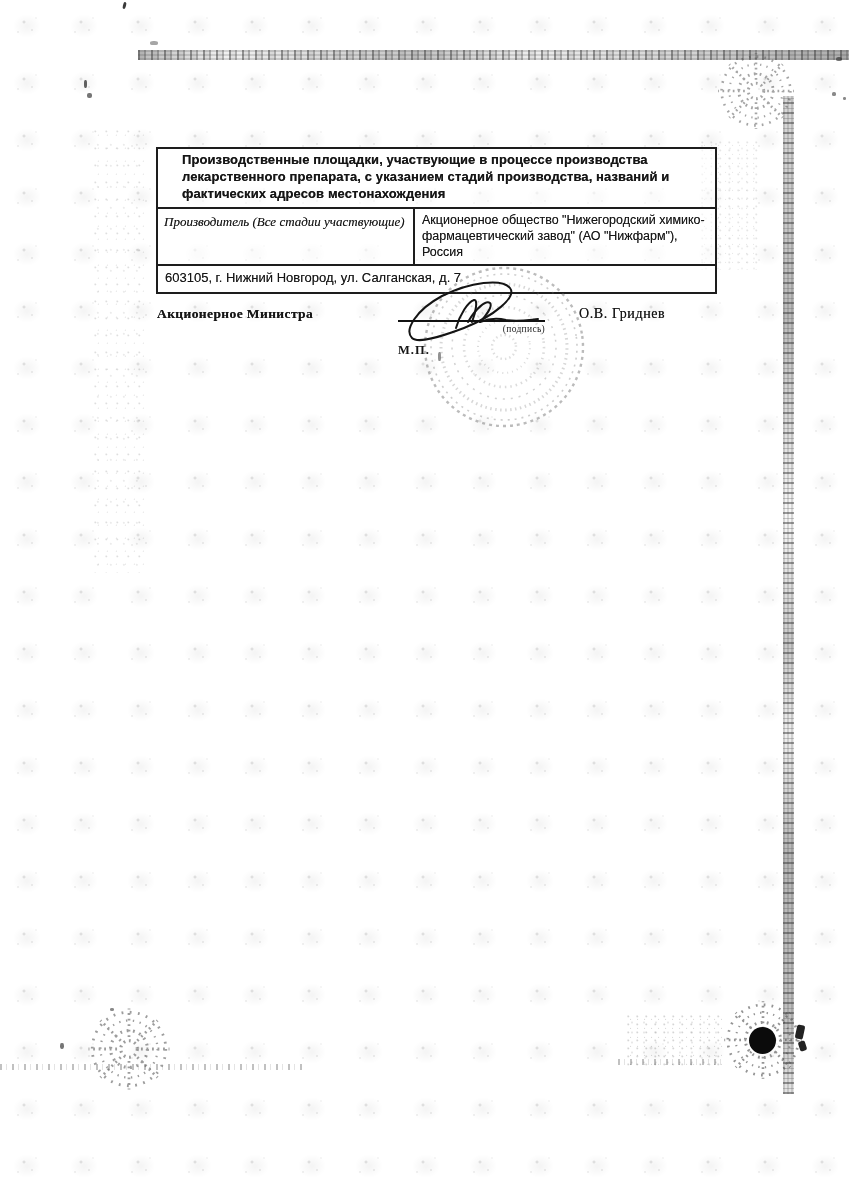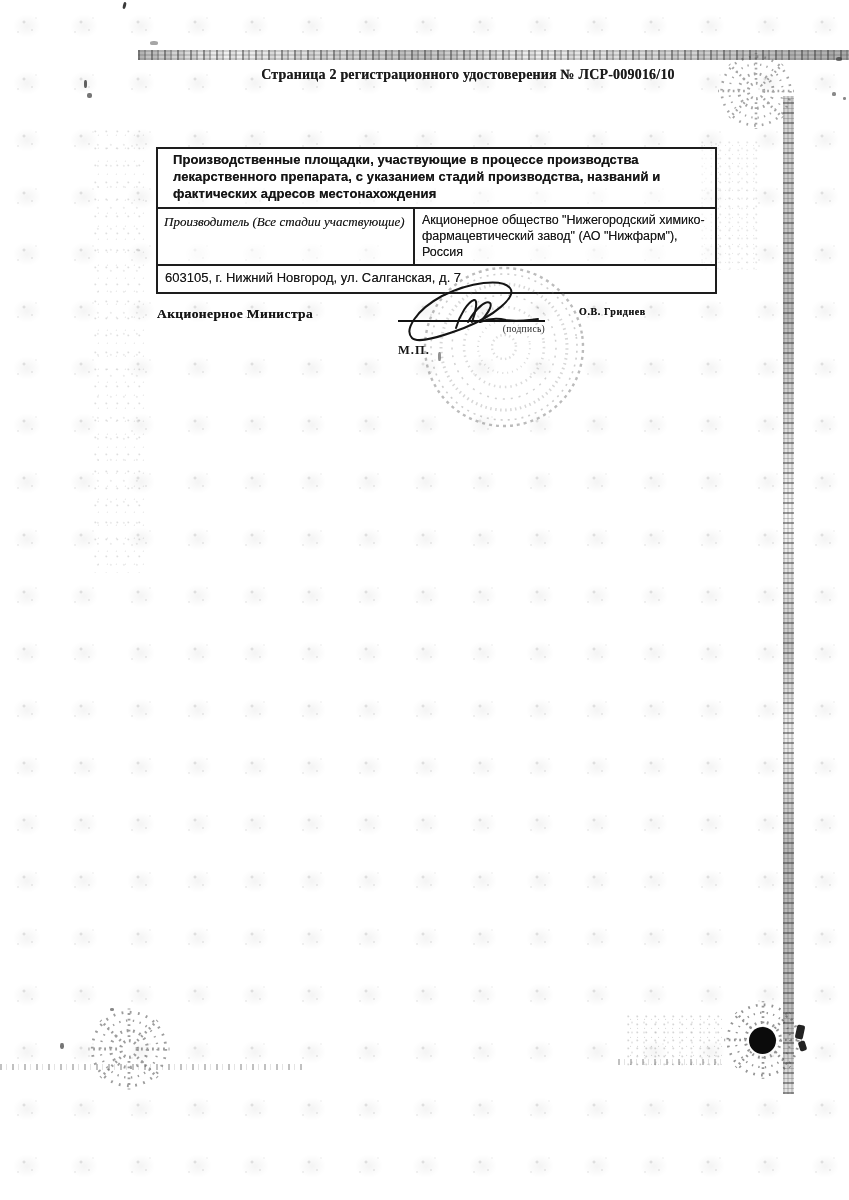--- a/index.html
+++ b/index.html
@@ -63,21 +63,21 @@
     position:absolute;left:88px;top:67px;width:760px;text-align:center;
     font-size:14px;font-weight:600;letter-spacing:.2px;color:#1b1b1b;
     text-shadow:0 0 .5px rgba(0,0,0,.65);
   }
   .doc-table{
     position:absolute;left:156px;top:147px;width:557px;
     border:2px solid #1d1d1d;background:rgba(255,255,255,.55);
     font-family:"Liberation Sans", sans-serif;
   }
   .t-head{
-    padding:3px 7px 4px 15px;border-bottom:2px solid #1d1d1d;
+    padding:3px 7px 4px 24px;border-bottom:2px solid #1d1d1d;
     font-weight:bold;font-size:13px;line-height:1.3;letter-spacing:.1px;
     text-shadow:0 0 .4px rgba(0,0,0,.7);
   }
   .t-row{display:flex;border-bottom:2px solid #1d1d1d;}
   .t-cell-label{
     width:243px;flex:0 0 243px;border-right:2px solid #1d1d1d;
     font-family:"Liberation Serif", serif;font-style:italic;font-size:13px;
     padding:5px 6px;display:flex;align-items:flex-start;line-height:1.25;
     text-shadow:0 0 .3px rgba(0,0,0,.5);
   }
@@ -87,21 +87,21 @@
   }
   .t-address{
     padding:4px 3px 5px 7px;font-size:13px;line-height:1.25;
     text-shadow:0 0 .3px rgba(0,0,0,.55);
   }
   .sig-title{
     position:absolute;left:157px;top:306px;font-size:13.5px;font-weight:bold;
     letter-spacing:.4px;text-shadow:0 0 .5px rgba(0,0,0,.7);
   }
   .sig-name{
-    position:absolute;left:579px;top:306px;font-size:10px;font-weight:bold;
+    position:absolute;left:579px;top:306px;font-size:14px;font-weight:normal;
     letter-spacing:.6px;text-shadow:0 0 .5px rgba(0,0,0,.7);
   }
   .sig-line{position:absolute;left:398px;top:320px;width:147px;height:2px;background:#121212;}
   .sig-caption{
     position:absolute;left:398px;top:324px;width:147px;text-align:right;
     font-size:9.5px;letter-spacing:.3px;color:#1c1c1c;
   }
   .sig-seal-abbr{
     position:absolute;left:398px;top:343px;width:147px;text-align:left;
     font-size:12.5px;font-weight:600;letter-spacing:1px;color:#161616;
@@ -165,21 +165,20 @@
   <div class="sp" style="left:87px;top:93px;width:5px;height:5px;opacity:.7;"></div>
   <div class="sp" style="left:836px;top:57px;width:6px;height:4px;opacity:.7;"></div>
   <div class="sp" style="left:832px;top:92px;width:4px;height:4px;opacity:.6;"></div>
   <div class="sp" style="left:843px;top:97px;width:3px;height:3px;opacity:.6;"></div>
   <div class="sp" style="left:150px;top:41px;width:8px;height:4px;opacity:.45;"></div>
   <div class="sp" style="left:110px;top:1008px;width:4px;height:3px;opacity:.6;"></div>
   <div class="sp" style="left:60px;top:1043px;width:4px;height:6px;opacity:.7;"></div>
   <div class="sp" style="left:438px;top:352px;width:3px;height:9px;opacity:.55;"></div>
 
   
-  <div class="header-line">Страница 2 регистрационного удостоверения № ЛСР-009016/10</div>
 
   
   <div class="doc-table">
     <div class="t-head">Производственные площадки, участвующие в процессе производства лекарственного препарата, с указанием стадий производства, названий и фактических адресов местонахождения</div>
     <div class="t-row">
       <div class="t-cell-label">Производитель (Все стадии участвующие)</div>
       <div class="t-cell-value">Акционерное общество "Нижегородский химико-фармацевтический завод" (АО "Нижфарм"), Россия</div>
     </div>
     <div class="t-address">603105, г. Нижний Новгород, ул. Салганская, д. 7</div>
   </div>

